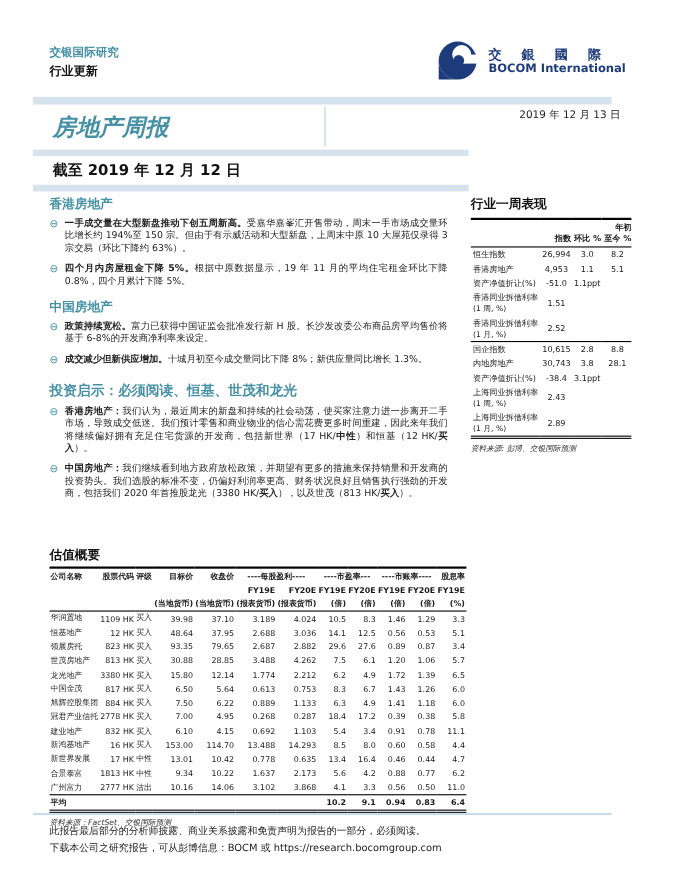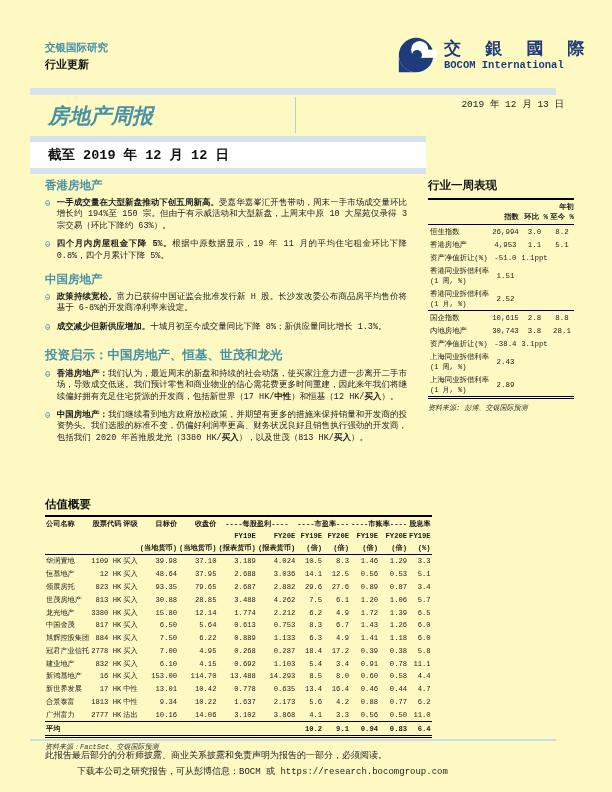--- a/index.html
+++ b/index.html
@@ -1,29 +1,29 @@
 <!DOCTYPE html>
 <html><head>
 <meta charset="utf-8">
 <style>
   * { margin:0; padding:0; box-sizing:border-box; }
   html,body { background:#e8e8e8; }
   body { font-family:"DejaVu Sans","DejaVu Serif",sans-serif; }
   #page {
     position:relative; width:612px; height:792px; margin:0 auto;
-    background:#fef9c3; overflow:hidden; color:#1a1a1a;font-family:Liberation Mono, monospace;
+    background:#ffffff; overflow:hidden; color:#1a1a1a;
   }
   .bold { font-weight:bold; }
 
   
   .research-label { position:absolute; left:45px; top:41px; font-size:10.5px; font-weight:bold; color:#4791a5; }
   .report-type    { position:absolute; left:45px; top:57px; font-size:11px; font-weight:bold; color:#111; }
   .logo { position:absolute; left:397px; top:36px; display:flex; align-items:center; gap:7px; }
   .logo-icon svg { display:block; }
-  .logo-cn { font-size:17px; font-weight:bold; color:#1e3c7b; letter-spacing:7px; line-height:1.1; white-space:nowrap; }
+  .logo-cn { font-size:12px; font-weight:bold; color:#1e3c7b; letter-spacing:7px; line-height:1.1; white-space:nowrap; }
   .logo-en { font-size:10.5px; font-weight:bold; color:#1e3c7b; line-height:1.1; }
   .topbar  { position:absolute; left:30px; top:88px; width:526px; height:7px; background:#d6e2ec; }
   .date    { position:absolute; right:48px; top:98px; font-size:9.5px; color:#222; }
   .doc-title { position:absolute; left:48px; top:102px; font-size:21px; font-weight:bold; font-style:italic; color:#4791a5; }
   .vdivider  { position:absolute; left:295px; top:97px; width:1px; height:36px; background:#b9cfdf; }
   .asof-wrap { position:absolute; left:30px; top:136px; width:396px; }
   .asof-bar  { height:6px; background:#d6e2ec; }
   .asof-text { font-size:13.5px; font-weight:bold; color:#111; padding:4px 0 4px 18px; background:#fff; }
 
   
@@ -60,21 +60,21 @@
   table.val td { padding:1.4px 1px; white-space:nowrap; }
   table.val .l { text-align:left; }
   table.val .c { text-align:center; }
   table.val .r { text-align:right; }
   table.val tr.units th { border-bottom:1px solid #000; font-weight:bold; }
   table.val tr.avg-row td { border-top:1px solid #000; font-weight:bold; }
 
   
   .footer-line { position:absolute; left:30px; top:739px; width:526px; height:2px; background:#c9dcea; }
   .footer-t1 { position:absolute; left:45px; top:749px; font-size:9px; color:#222; }
-  .footer-t2 { position:absolute; left:45px; top:765px; font-size:9px; color:#222;margin-left:32px; }
+  .footer-t2 { position:absolute; left:45px; top:765px; font-size:9px; color:#222; }
 </style>
 </head>
 <body>
 
 <div id="page">
 
   <div class="research-label">交银国际研究</div>
   <div class="report-type">行业更新</div>
 
   <div class="logo">
@@ -116,21 +116,21 @@
       </div>
       <div class="sec-heading ">中国房地产</div>
       <div class="bullet">
         <span class="bmark">⊖</span>
         <span class="btext"><span class="bold">政策持续宽松。</span><span>富力已获得中国证监会批准发行新 H 股。长沙发改委公布商品房平均售价将基于 6-8%的开发商净利率来设定。</span></span>
       </div>
       <div class="bullet">
         <span class="bmark">⊖</span>
         <span class="btext"><span class="bold">成交减少但新供应增加。</span><span>十城月初至今成交量同比下降 8%；新供应量同比增长 1.3%。</span></span>
       </div>
-      <div class="sec-heading impl">投资启示：中国房地产、恒基、世茂和龙光</div>
+      <div class="sec-heading impl">投资启示：必须阅读、恒基、世茂和龙光</div>
       <div class="bullet">
         <span class="bmark">⊖</span>
         <span class="btext"><span class="bold">香港房地产：</span><span>我们认为，最近周末的新盘和持续的社会动荡，使买家注意力进一步离开二手市场，导致成交低迷。我们预计零售和商业物业的信心需花费更多时间重建，因此来年我们将继续偏好拥有充足住宅货源的开发商，包括新世界（17 HK/</span><span class="bold">中性</span><span>）和恒基（12 HK/</span><span class="bold">买入</span><span>）。</span></span>
       </div>
       <div class="bullet">
         <span class="bmark">⊖</span>
         <span class="btext"><span class="bold">中国房地产：</span><span>我们继续看到地方政府放松政策，并期望有更多的措施来保持销量和开发商的投资势头。我们选股的标准不变，仍偏好利润率更高、财务状况良好且销售执行强劲的开发商，包括我们 2020 年首推股龙光（3380 HK/</span><span class="bold">买入</span><span>），以及世茂（813 HK/</span><span class="bold">买入</span><span>）。</span></span>
       </div>
     </div>
 

